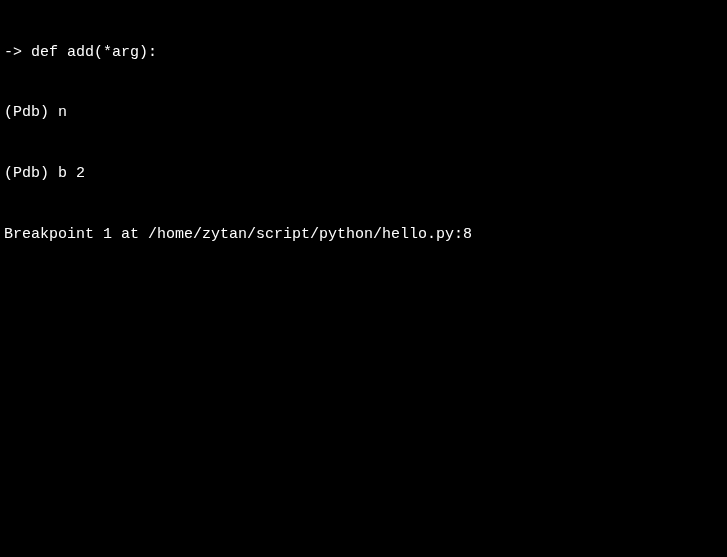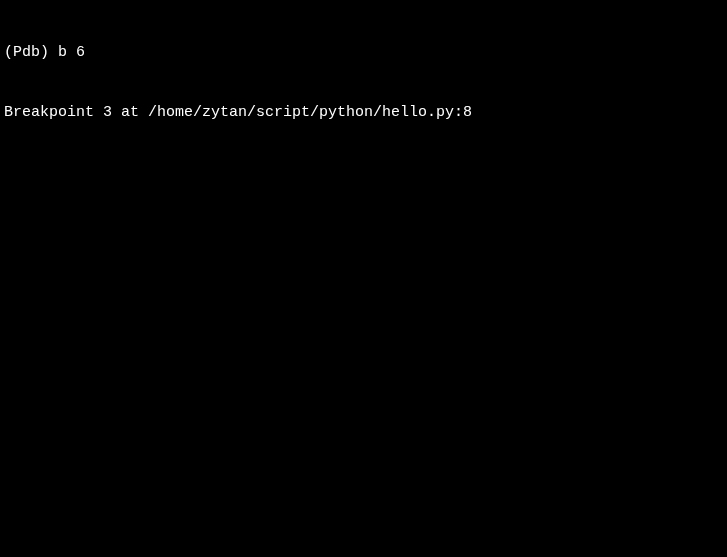--- a/index.html
+++ b/index.html
@@ -19,22 +19,24 @@
     white-space: pre;
   }
   .line {
     white-space: pre;
   }
 </style>
 </head>
 <body>
 
 <div class="terminal">
-  <div class="line">(Pdb) b 6</div>
-  <div class="line">Breakpoint 3 at /home/zytan/script/python/hello.py:8</div>
+  <div class="line">-&gt; def add(*arg):</div>
+  <div class="line">(Pdb) n</div>
+  <div class="line">(Pdb) b 2</div>
+  <div class="line">Breakpoint 1 at /home/zytan/script/python/hello.py:8</div>
   
   
   
   
   
   
   
   
   
   

